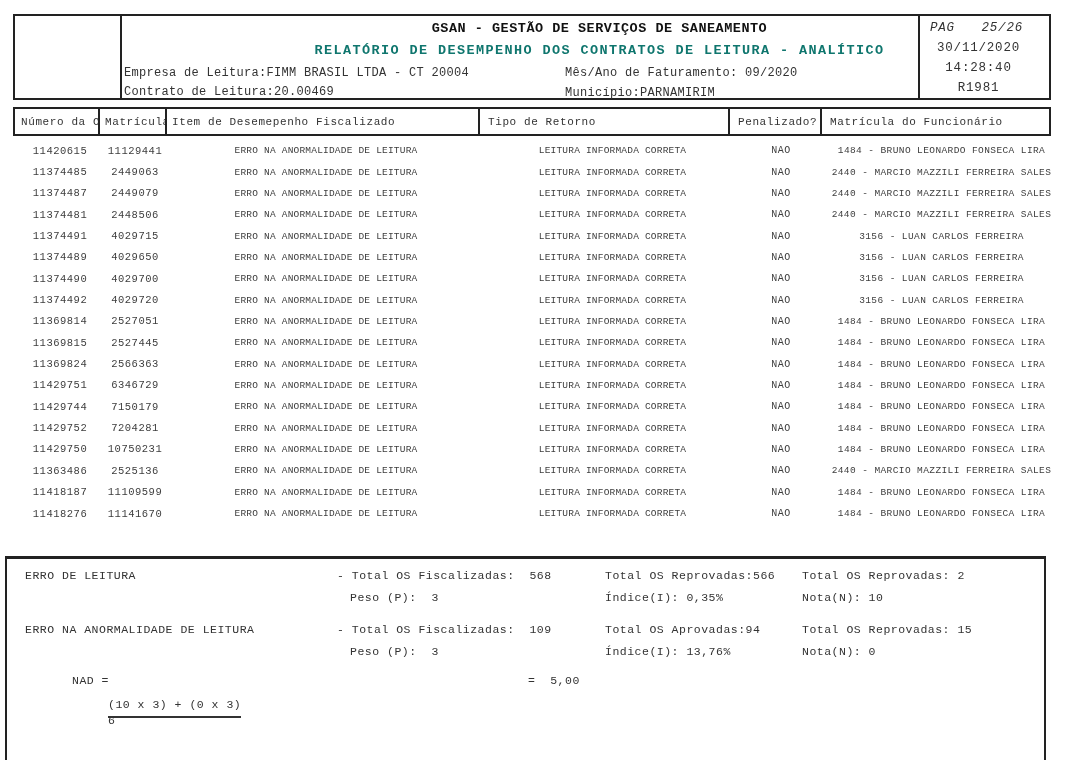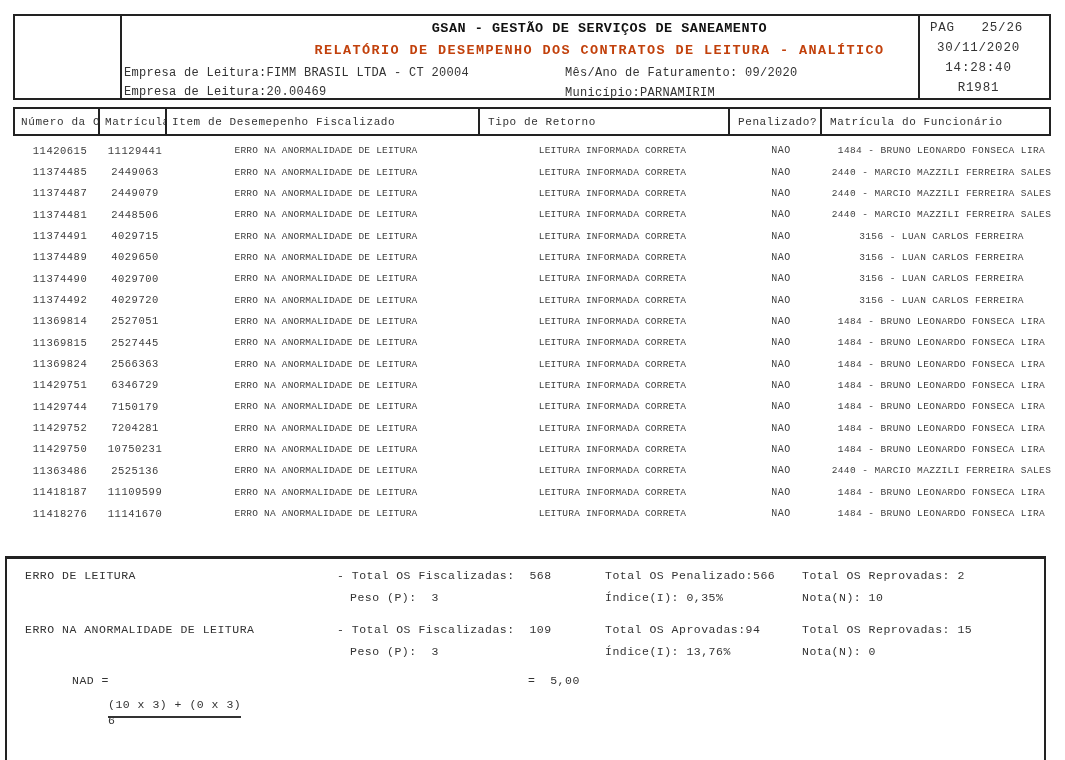--- a/index.html
+++ b/index.html
@@ -15,33 +15,33 @@
   }
   .header-box .vline{position:absolute;top:0;bottom:0;width:0;border-left:2px solid #222;}
   .vline1{left:105px;}
   .vline2{left:903px;}
   .hdr-title{
     position:absolute;left:135px;right:0;top:5px;text-align:center;
     font-weight:bold;font-size:13.5px;letter-spacing:0.5px;color:#111;
   }
   .hdr-subtitle{
     position:absolute;left:135px;right:0;top:27px;text-align:center;
-    font-weight:bold;font-size:13.5px;letter-spacing:1.4px;color:#c2410c;
+    font-weight:bold;font-size:13.5px;letter-spacing:1.4px;color:#0f766e;
   }
   .hdr-info{position:absolute;font-size:12px;letter-spacing:0.3px;white-space:pre;color:#333;}
   .inf-empresa{left:109px;top:50px;}
   .inf-contrato{left:109px;top:69px;}
   .inf-mesano{left:550px;top:50px;}
   .inf-municipio{left:550px;top:70px;}
   .right-cell{
     position:absolute;left:905px;right:0;top:0;bottom:0;
     font-size:12.5px;letter-spacing:0.8px;color:#333;padding-top:2px;
   }
   .right-cell>div{line-height:20px;}
-  .pag-line{display:flex;justify-content:space-between;padding:0 26px 0 10px;}
+  .pag-line{display:flex;justify-content:space-between;padding:0 26px 0 10px;font-style:italic;}
   .rc-center{text-align:center;padding-right:12px;}
   
   .col-header{
     position:absolute;left:13px;top:107px;width:1038px;height:29px;
     border:2px solid #222;box-sizing:border-box;
     display:flex;align-items:center;font-size:11px;letter-spacing:0.6px;color:#333;
   }
   .col-header .ch{box-sizing:border-box;border-right:2px solid #222;height:100%;
     display:flex;align-items:center;white-space:nowrap;overflow:hidden;}
   .ch1{width:85px;padding-left:6px;}
@@ -91,21 +91,21 @@
 
   <div class="header-box">
     <div class="vline vline1"></div>
     <div class="vline vline2"></div>
     <div style="position:absolute;left:0;top:0;width:105px;height:100%;"></div>
 
     <div class="hdr-title">GSAN - GESTÃO DE SERVIÇOS DE SANEAMENTO</div>
     <div class="hdr-subtitle">RELATÓRIO DE DESEMPENHO DOS CONTRATOS DE LEITURA - ANALÍTICO</div>
 
     <div class="hdr-info inf-empresa">Empresa de Leitura:FIMM BRASIL LTDA - CT 20004</div>
-    <div class="hdr-info inf-contrato">Empresa de Leitura:20.00469</div>
+    <div class="hdr-info inf-contrato">Contrato de Leitura:20.00469</div>
     <div class="hdr-info inf-mesano">Mês/Ano de Faturamento: 09/2020</div>
     <div class="hdr-info inf-municipio">Município:PARNAMIRIM</div>
 
     <div class="right-cell">
       <div class="pag-line">
         <span>PAG</span>
         <span>25/26</span>
       </div>
       <div class="rc-center">30/11/2020</div>
       <div class="rc-center">14:28:40</div>
@@ -285,21 +285,21 @@
       <div class="cell rc6">1484 - BRUNO LEONARDO FONSECA LIRA</div>
     </div>
   </div>
 
   <div class="summary">
 
     <div class="sg sg0">
       <span class="s-name">ERRO DE LEITURA</span>
       <span class="s-fisc">- Total OS Fiscalizadas:  568</span>
       <span class="s-peso">Peso (P):  3</span>
-      <span class="s-aprov">Total OS Penalizado:566</span>
+      <span class="s-aprov">Total OS Reprovadas:566</span>
       <span class="s-ind">Índice(I): 0,35%</span>
       <span class="s-reprov">Total OS Reprovadas: 2</span>
       <span class="s-nota">Nota(N): 10</span>
     </div>
 
     <div class="sg sg1">
       <span class="s-name">ERRO NA ANORMALIDADE DE LEITURA</span>
       <span class="s-fisc">- Total OS Fiscalizadas:  109</span>
       <span class="s-peso">Peso (P):  3</span>
       <span class="s-aprov">Total OS Aprovadas:94</span>

